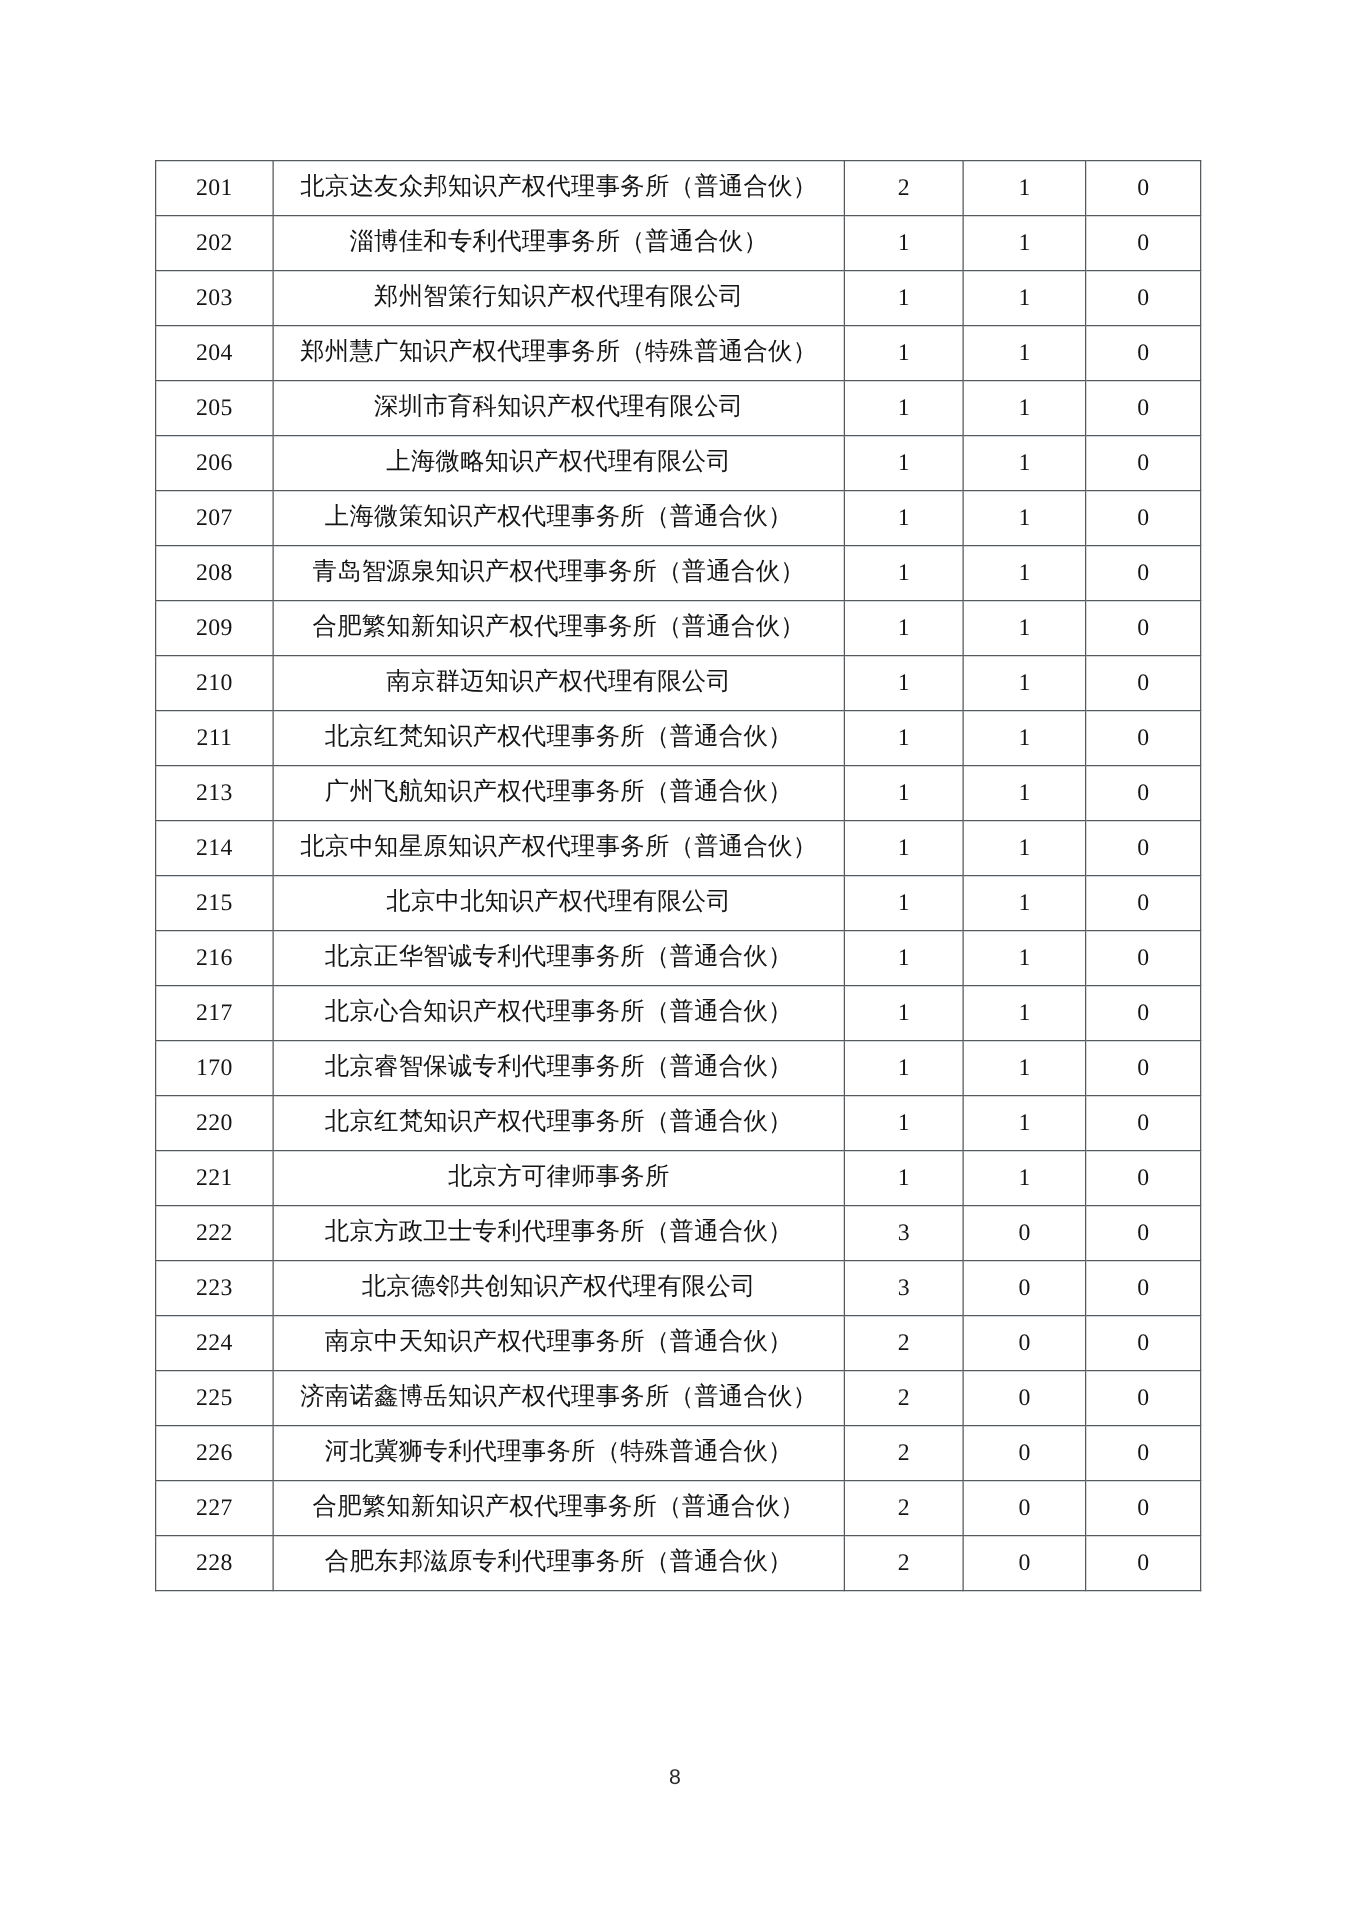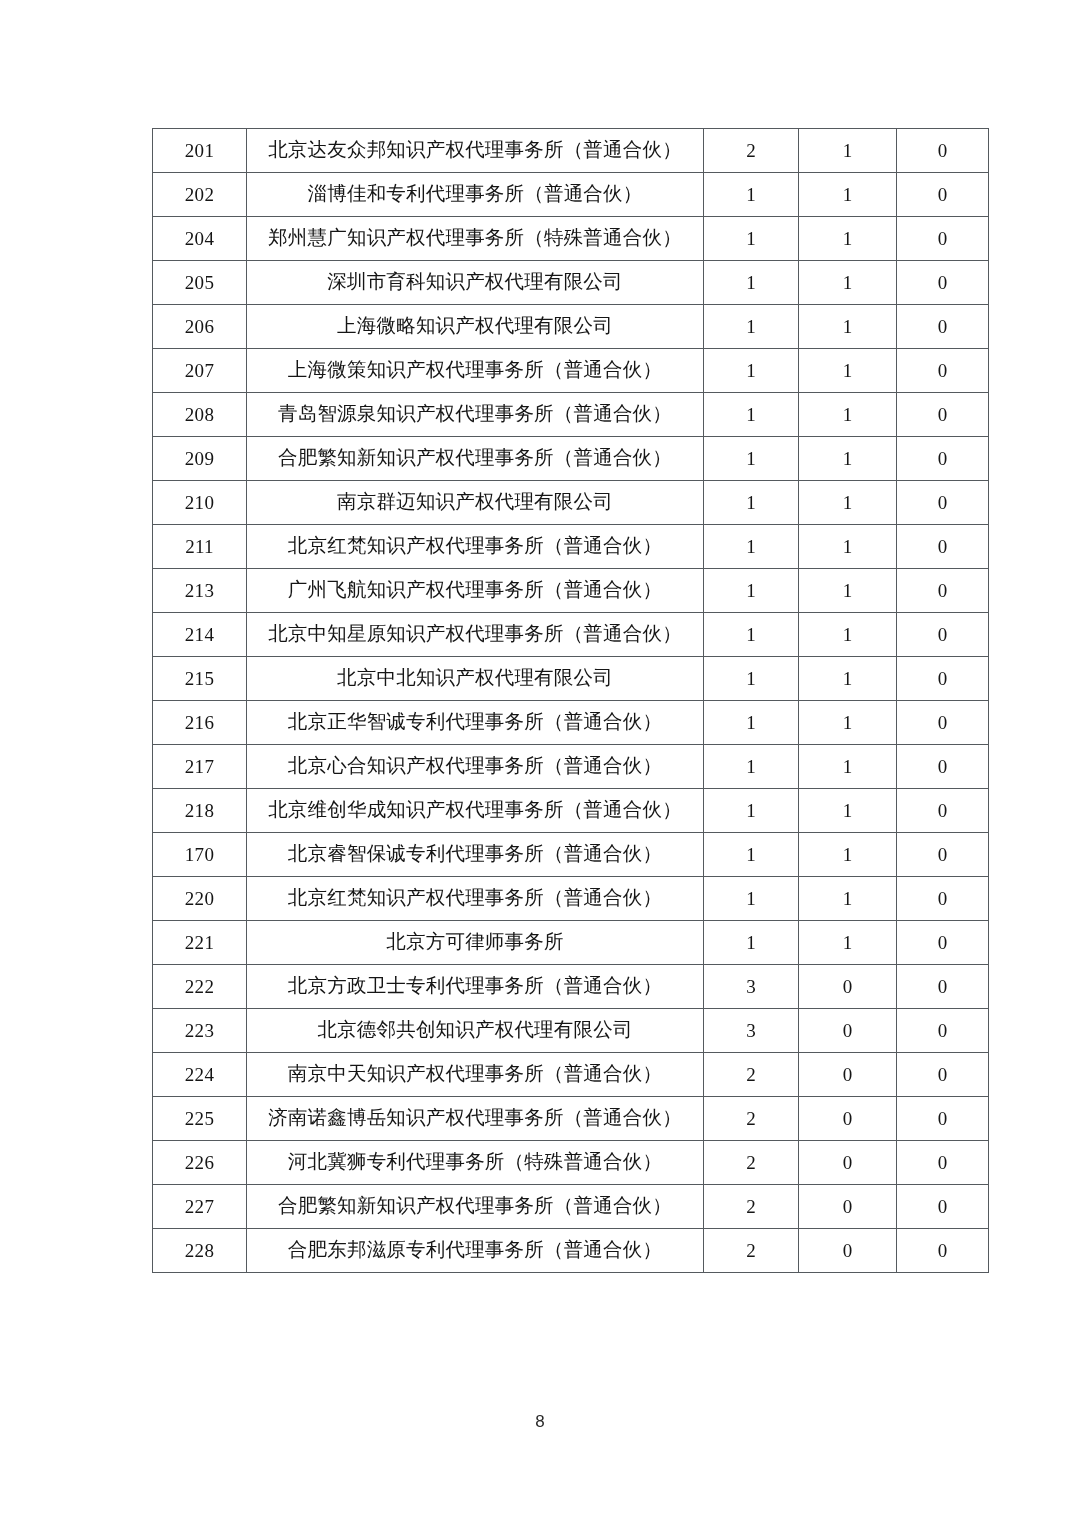--- a/index.html
+++ b/index.html
@@ -29,21 +29,20 @@
     position: absolute;
     left: 124px;
     top: 128px;
     width: 836px;
   }
 
   table.data-table {
     border-collapse: collapse;
     width: 836px;
     table-layout: fixed;
-    margin-left: 28px;
   }
 
   table.data-table col.c-index { width: 94px; }
   table.data-table col.c-name  { width: 457px; }
   table.data-table col.c-n1    { width: 95px; }
   table.data-table col.c-n2    { width: 98px; }
   table.data-table col.c-n3    { width: 92px; }
 
   table.data-table td {
     border: 1px solid #ararar;
@@ -110,20 +109,27 @@
             <td class="cell-num">0</td>
           </tr>
           <tr>
             <td class="cell-index">202</td>
             <td class="cell-name">淄博佳和专利代理事务所（普通合伙）</td>
             <td class="cell-num">1</td>
             <td class="cell-num">1</td>
             <td class="cell-num">0</td>
           </tr>
           <tr>
+            <td class="cell-index">203</td>
+            <td class="cell-name">郑州智策行知识产权代理有限公司</td>
+            <td class="cell-num">1</td>
+            <td class="cell-num">1</td>
+            <td class="cell-num">0</td>
+          </tr>
+          <tr>
             <td class="cell-index">204</td>
             <td class="cell-name">郑州慧广知识产权代理事务所（特殊普通合伙）</td>
             <td class="cell-num">1</td>
             <td class="cell-num">1</td>
             <td class="cell-num">0</td>
           </tr>
           <tr>
             <td class="cell-index">205</td>
             <td class="cell-name">深圳市育科知识产权代理有限公司</td>
             <td class="cell-num">1</td>
@@ -196,27 +202,20 @@
           <tr>
             <td class="cell-index">216</td>
             <td class="cell-name">北京正华智诚专利代理事务所（普通合伙）</td>
             <td class="cell-num">1</td>
             <td class="cell-num">1</td>
             <td class="cell-num">0</td>
           </tr>
           <tr>
             <td class="cell-index">217</td>
             <td class="cell-name">北京心合知识产权代理事务所（普通合伙）</td>
-            <td class="cell-num">1</td>
-            <td class="cell-num">1</td>
-            <td class="cell-num">0</td>
-          </tr>
-          <tr>
-            <td class="cell-index">218</td>
-            <td class="cell-name">北京维创华成知识产权代理事务所（普通合伙）</td>
             <td class="cell-num">1</td>
             <td class="cell-num">1</td>
             <td class="cell-num">0</td>
           </tr>
           <tr>
             <td class="cell-index">170</td>
             <td class="cell-name">北京睿智保诚专利代理事务所（普通合伙）</td>
             <td class="cell-num">1</td>
             <td class="cell-num">1</td>
             <td class="cell-num">0</td>

